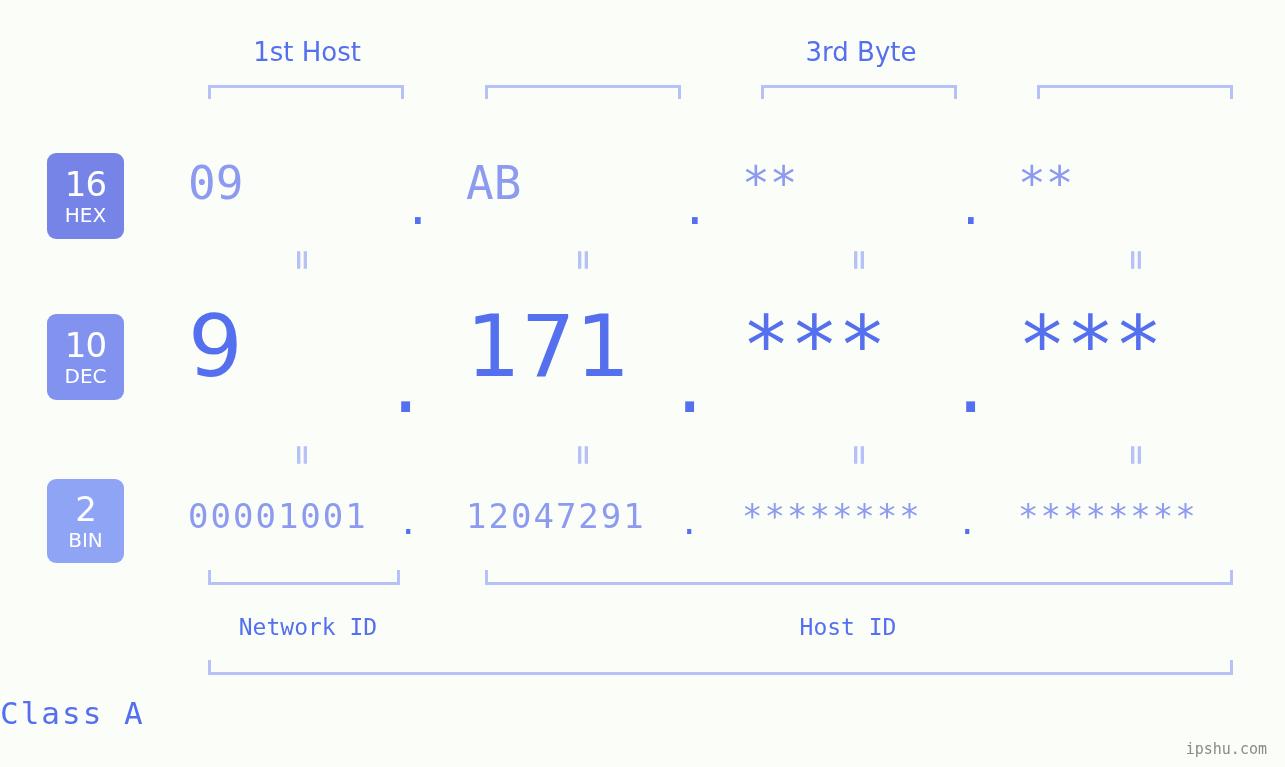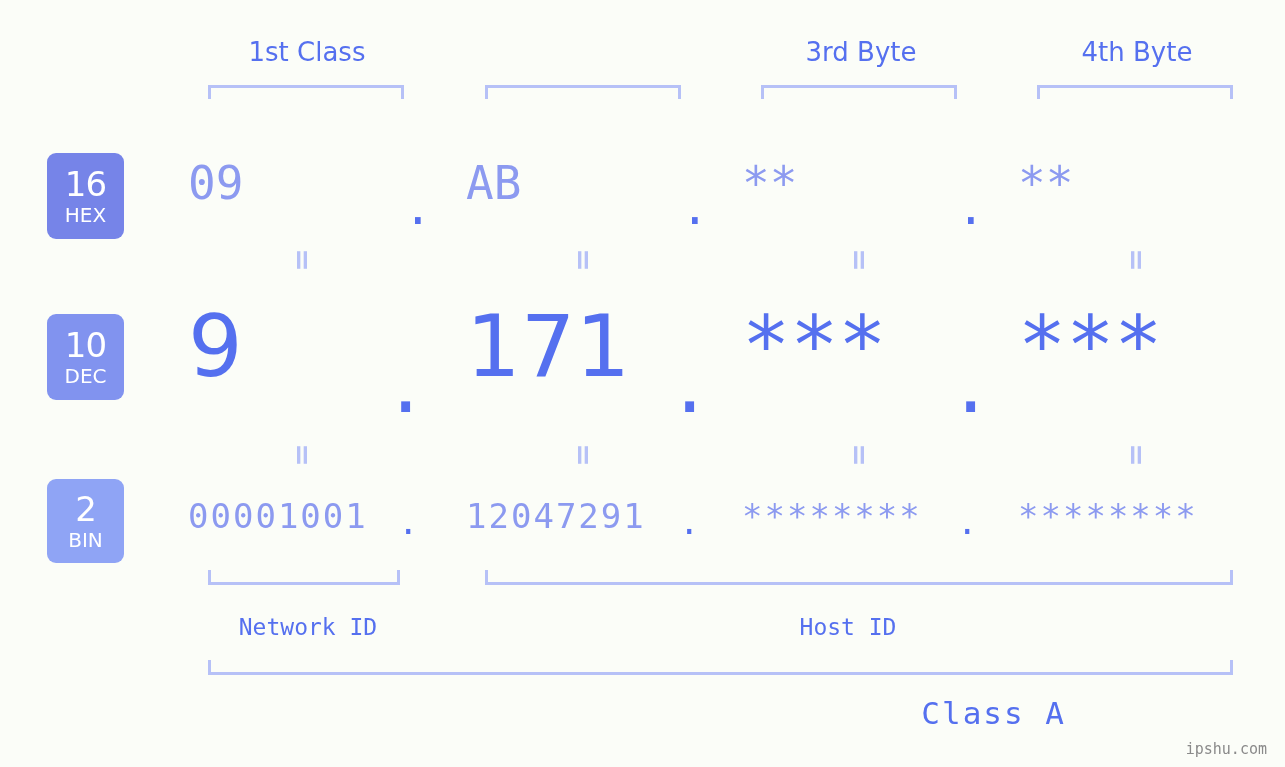--- a/index.html
+++ b/index.html
@@ -160,21 +160,21 @@
     font-size: 23px;
     line-height: 30px;
     color: #5570ef;
     white-space: nowrap;
   }
   #class-label {
     position: absolute;
     top: 693px;
     left: 0;
     width: 1066px;
-    text-align: right;
+    text-align: left;
     font-family: "DejaVu Sans Mono", monospace;
     font-size: 31px;
     line-height: 40px;
     color: #5570ef;
     letter-spacing: 2px;
   }
   #watermark {
     position: absolute;
     top: 713px;
     right: 18px;
@@ -183,23 +183,22 @@
     line-height: 20px;
     color: #8a8a8a;
     margin-top: 26px;
   }
 </style>
 </head>
 <body style="background: rgb(251, 253, 248);">
 
 <div id="stage">
 
-  <div class="byte-label" style="left:188px;width:238px;">1st Class</div>
+  <div class="byte-label" style="left:188px;width:238px;">1st Host</div>
   <div class="byte-label" style="left:742px;width:238px;">3rd Byte</div>
-  <div class="byte-label" style="left:1018px;width:238px;">4th Byte</div>
 
   <div class="bracket-down" style="left:208px;top:85px;width:196px;"></div>
   <div class="bracket-down" style="left:485px;top:85px;width:196px;"></div>
   <div class="bracket-down" style="left:761px;top:85px;width:196px;"></div>
   <div class="bracket-down" style="left:1037px;top:85px;width:196px;"></div>
 
   <div class="base-badge" id="badge-hex" style="background: rgb(118, 132, 232);">
     <span class="num">16</span>
     <span class="abbr">HEX</span>
   </div>

